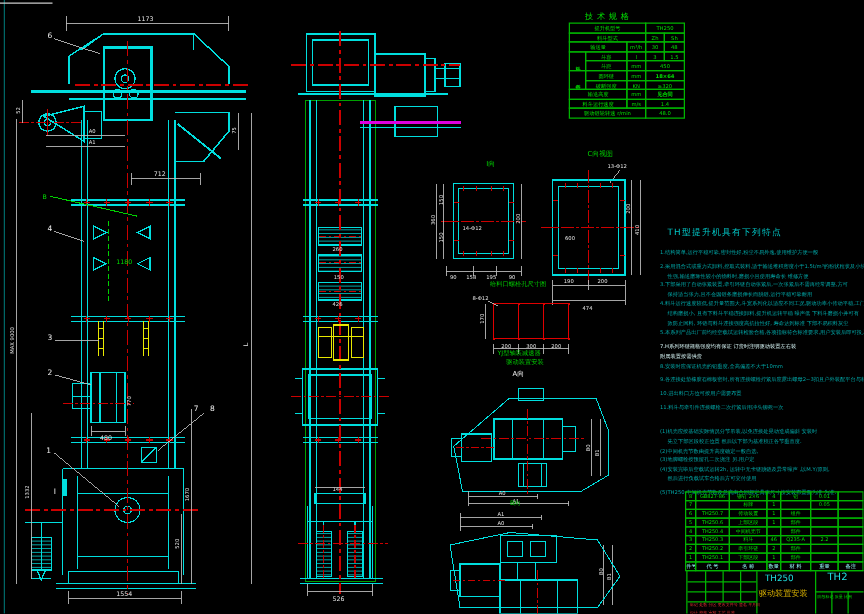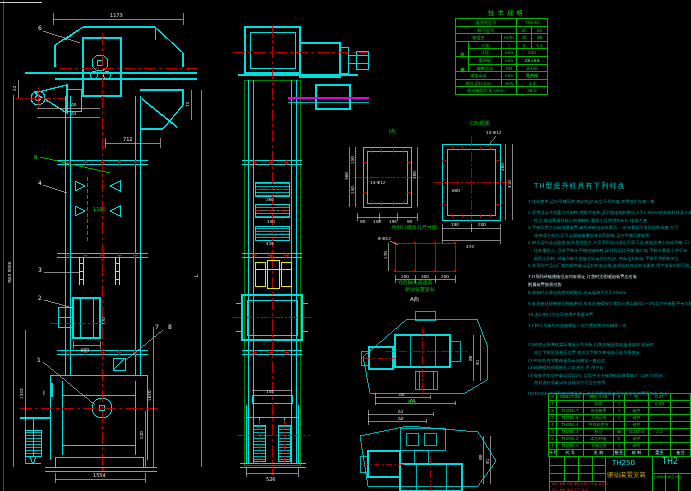--- a/index.html
+++ b/index.html
@@ -6,21 +6,21 @@
   #screen{position:relative;width:691px;height:491px;background:#000;overflow:hidden;
           font-family:"DejaVu Sans",sans-serif;}
   .abs{position:absolute;}
   svg{position:absolute;overflow:visible;}
   svg text{font-family:"DejaVu Sans",sans-serif;}
   .dt{fill:#e6e6e6;font-size:5px;}
   .dts{fill:#e6e6e6;font-size:4.2px;}
   .grn{fill:#00e000;}
   .bal{fill:#f0f0f0;font-size:6px;}
   
-  #tech-title{left:488px;top:9px;color:#00e000;font-size:6.5px;letter-spacing:3px;white-space:nowrap;}
+  #tech-title{left:468px;top:9px;color:#00e000;font-size:6.5px;letter-spacing:3px;white-space:nowrap;}
   #tech-table{left:456px;top:19px;width:92px;display:grid;
       grid-template-columns:13px 19px 14px 15px 15px 16px;grid-auto-rows:7.6px;}
   #tech-table .tc{border:1px solid #00b400;margin:-1px 0 0 -1px;color:#00e000;
       font-size:4.2px;line-height:7px;text-align:center;overflow:hidden;white-space:nowrap;}
   #tech-table .vcell{writing-mode:vertical-rl;line-height:12px;}
   
   #notes{left:528px;top:181px;width:166px;color:#00a8a8;}
   #notes .nh{font-size:7px;color:#00c8c8;margin:0 0 7px 6px;letter-spacing:1px;}
   #notes .n{font-size:4.2px;line-height:7.6px;height:7.6px;white-space:nowrap;overflow:hidden;}
   #notes .g{margin-top:3.5px;} #notes .gg{margin-top:12px;} #notes .hl{color:#d8f6f6;}

